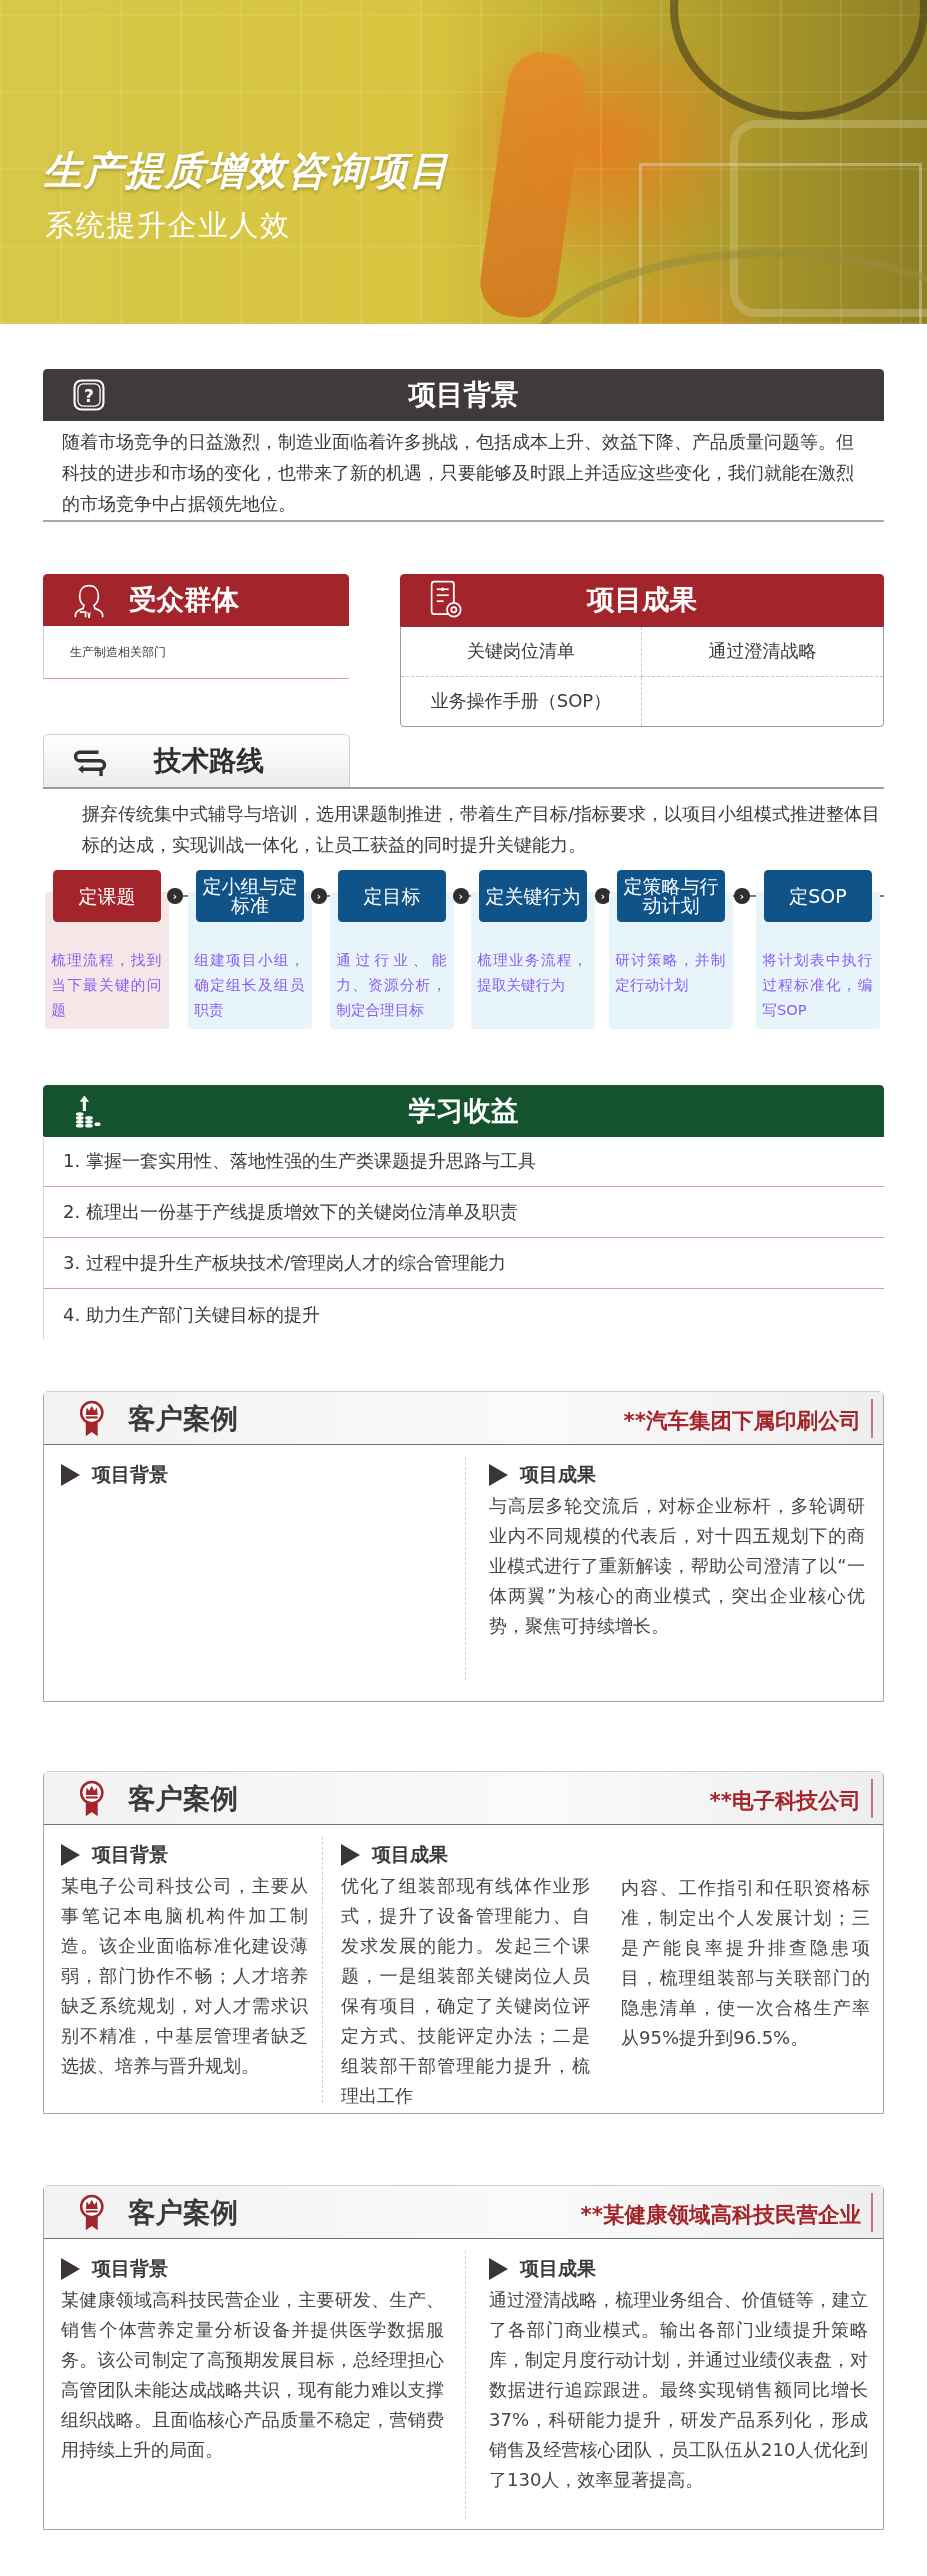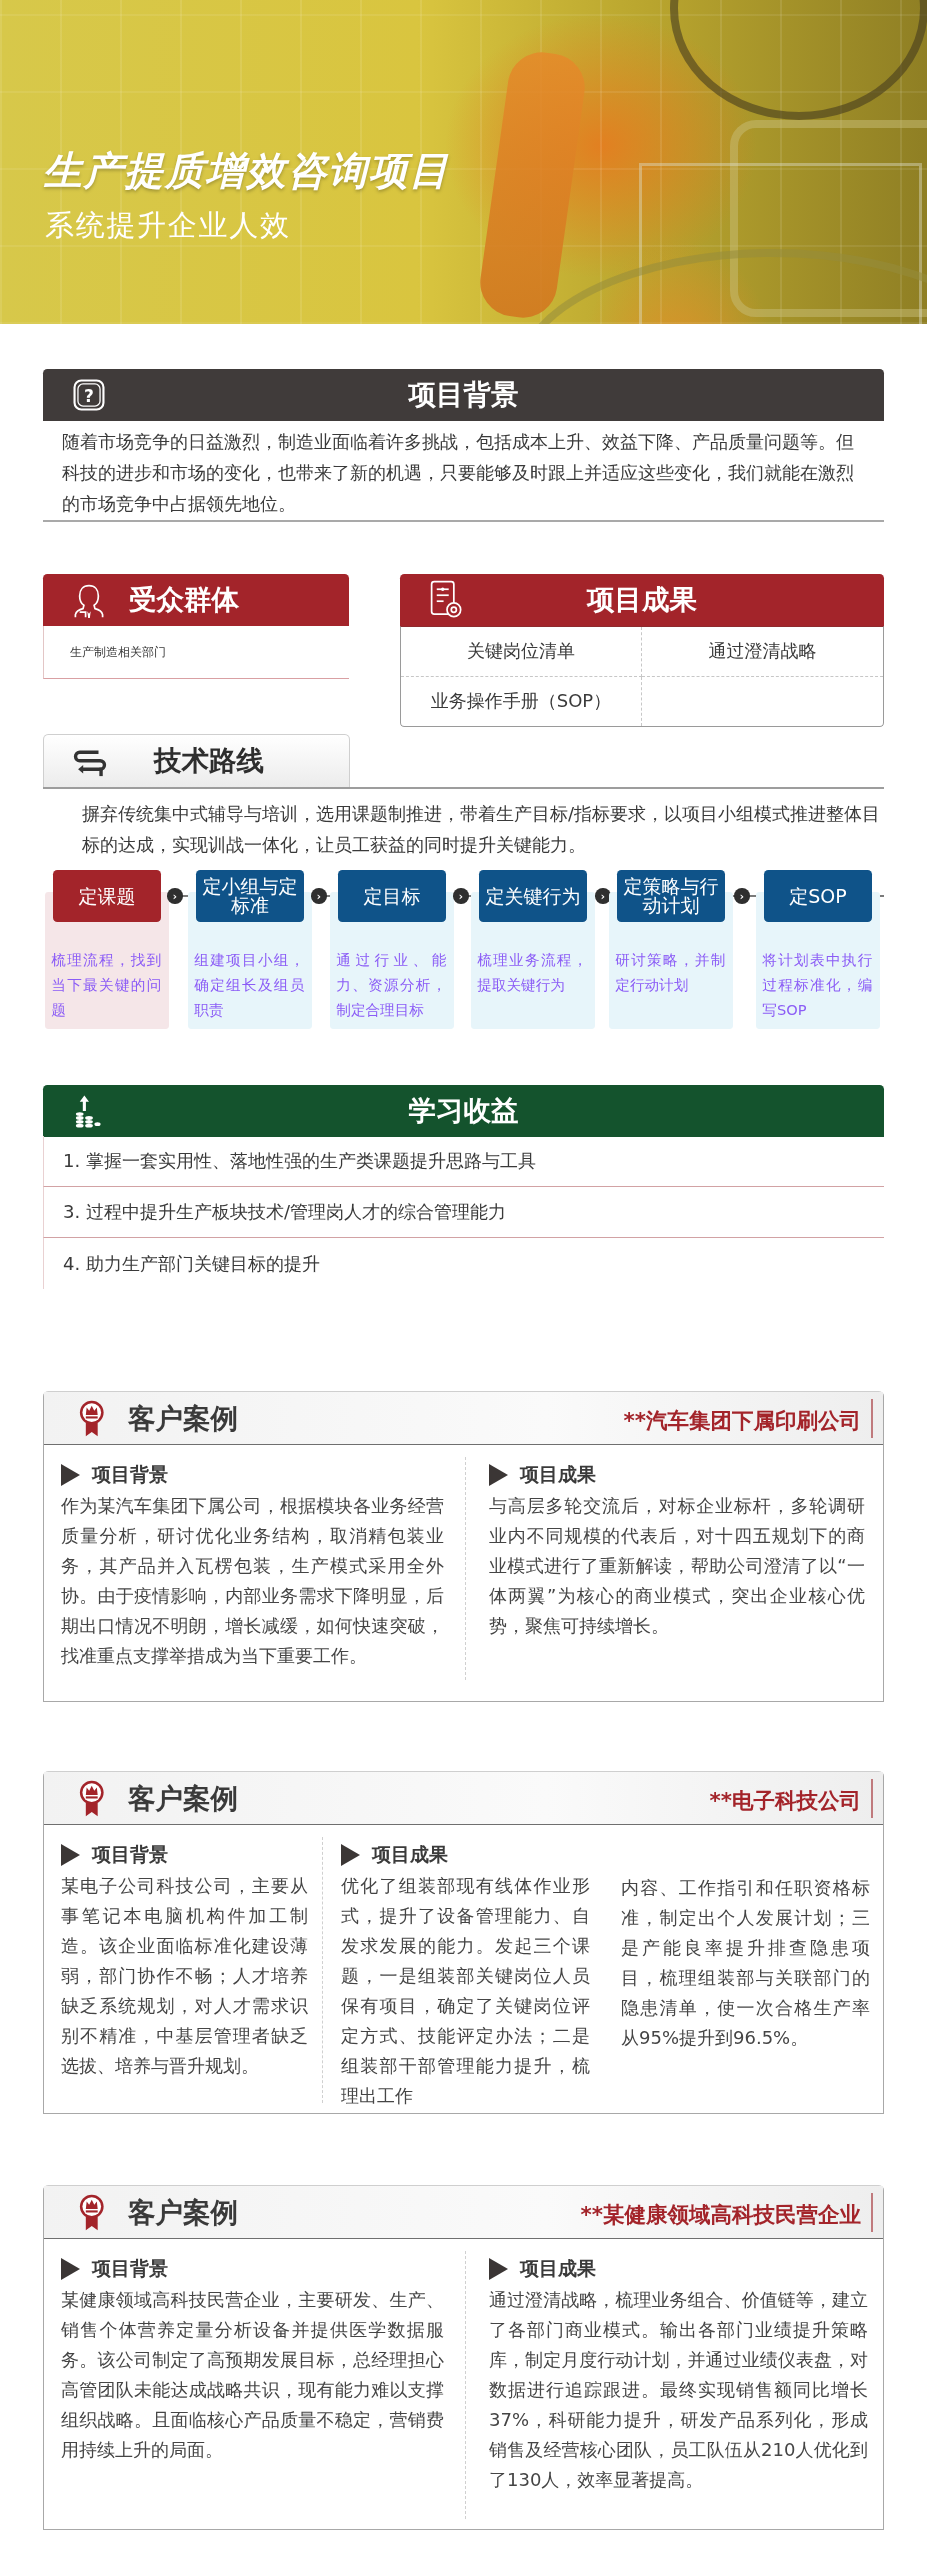--- a/index.html
+++ b/index.html
@@ -203,20 +203,21 @@
     <ellipse cx="8" cy="41" rx="5" ry="2.5" fill="#fff"></ellipse>
     <ellipse cx="20" cy="31" rx="5" ry="2.5" fill="#fff"></ellipse>
     <ellipse cx="20" cy="36" rx="5" ry="2.5" fill="#fff"></ellipse>
     <ellipse cx="20" cy="41" rx="5" ry="2.5" fill="#fff"></ellipse>
     <ellipse cx="31" cy="39" rx="4" ry="2.5" fill="#fff"></ellipse>
   </svg>
   <span>学习收益</span>
 </div>
 <div class="learn-list">
   <div class="learn-item">1. 掌握一套实用性、落地性强的生产类课题提升思路与工具</div>
+  <div class="learn-item">2. 梳理出一份基于产线提质增效下的关键岗位清单及职责</div>
   <div class="learn-item">3. 过程中提升生产板块技术/管理岗人才的综合管理能力</div>
   <div class="learn-item">4. 助力生产部门关键目标的提升</div>
 </div>
 
 <div class="case" style="top:1391px; height:311px;">
   <div class="case-head">
     <svg class="icon" viewBox="0 0 32 46">
       <path d="M9 28v16l7-5 7 5V28z" fill="#a3242a"></path>
       <circle cx="16" cy="16" r="14" fill="#a3242a"></circle>
       <circle cx="16" cy="16" r="11" fill="#fff"></circle>
@@ -226,21 +227,20 @@
     <span class="label">客户案例</span>
     <span class="client">**汽车集团下属印刷公司</span>
     <div class="vline"></div>
   </div>
   <div class="case-body">
     <div class="case-col" style="left:17px; width:383px;">
       <div class="sub">
           <span class="tri"></span>
           <span>项目背景</span>
         </div>
-      <div class="txt">作为某汽车集团下属公司，根据模块各业务经营质量分析，研讨优化业务结构，取消精包装业务，其产品并入瓦楞包装，生产模式采用全外协。由于疫情影响，内部业务需求下降明显，后期出口情况不明朗，增长减缓，如何快速突破，找准重点支撑举措成为当下重要工作。</div>
     </div>
     <div class="dash-v" style="left:421px; height:223px;"></div>
     <div class="case-col" style="left:445px; width:376px;">
       <div class="sub">
           <span class="tri"></span>
           <span>项目成果</span>
         </div>
       <div class="txt">与高层多轮交流后，对标企业标杆，多轮调研业内不同规模的代表后，对十四五规划下的商业模式进行了重新解读，帮助公司澄清了以“一体两翼”为核心的商业模式，突出企业核心优势，聚焦可持续增长。</div>
     </div>
   </div>

